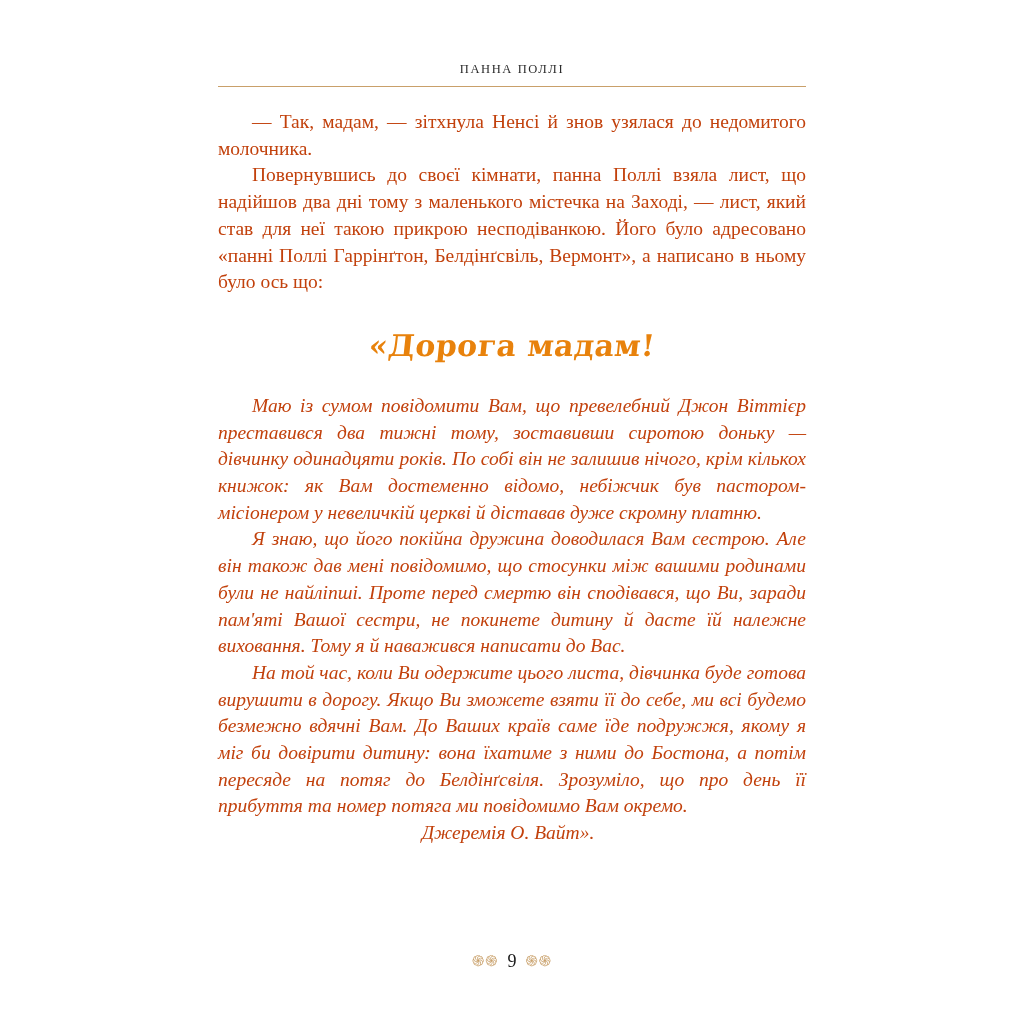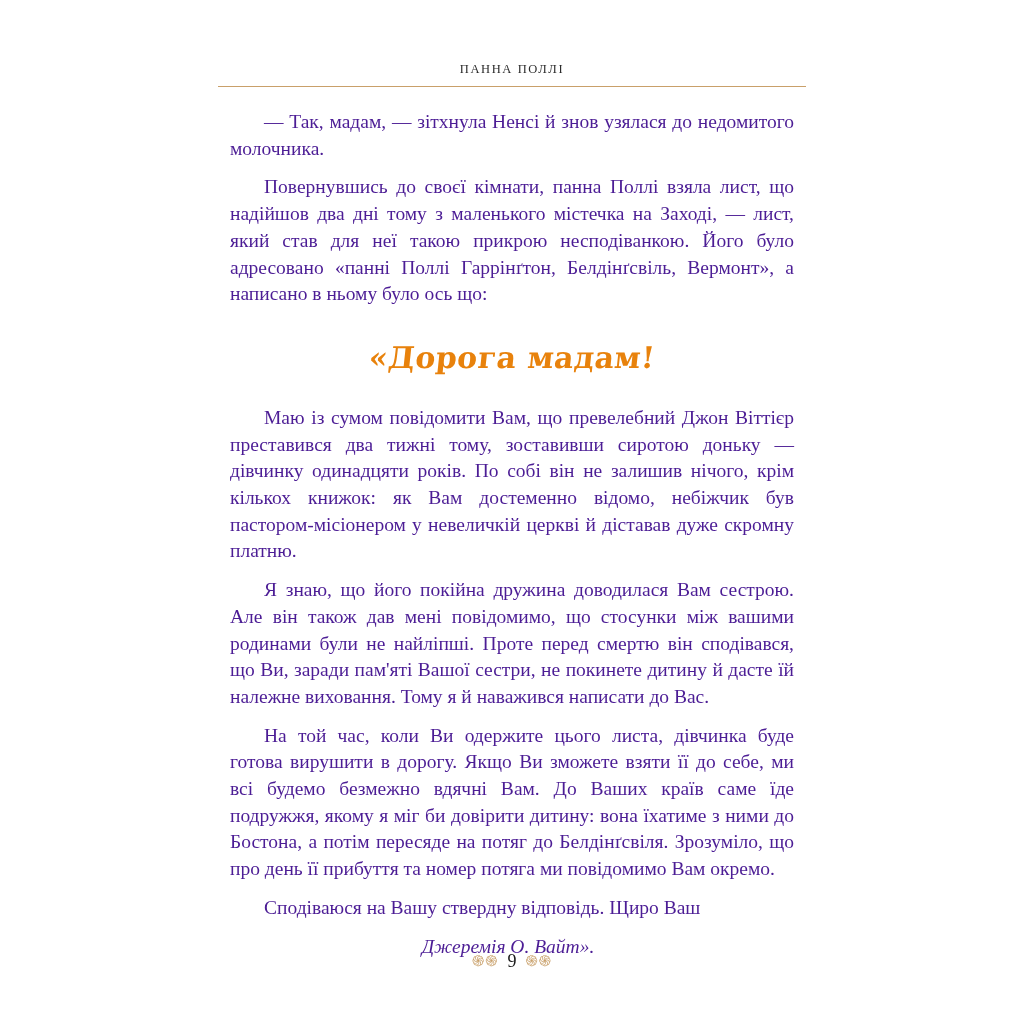--- a/index.html
+++ b/index.html
@@ -37,30 +37,31 @@
     padding-bottom: 9px;
   }
   .head-rule {
     border: none;
     border-top: 1.3px solid #c9a06a;
     margin: 0 0 22px 0;
     height: 0;
   }
   
   p {
-    margin: 12px;
+    margin: 0;
     font-size: 19.5px;
     line-height: 1.37;
     text-align: justify;
     text-indent: 34px;
-    color: #4c1d95;
+    color: #c2410c;
     hyphens: manual;
   }
   p.upright { font-style: normal; }
   .letter p {
+    font-style: italic;
     font-size: 19.5px;
     line-height: 1.37;
   }
   .letter {
     margin-top: 26px;
   }
   .letter-title {
     text-align: center;
     color: #e8820c;
     font-family: "DejaVu Serif", "Liberation Serif", serif;
@@ -112,21 +113,20 @@
     <hr class="head-rule">
 
     <p class="upright">— Так, мадам, — зітхнула Ненсі й знов узялася до недомитого молочника.</p>
     <p class="upright">Повернувшись до своєї кімнати, панна Поллі взяла лист, що надійшов два дні тому з маленького містечка на Заході, — лист, який став для неї такою прикрою несподіванкою. Його було адресовано «панні Поллі Гаррінґтон, Белдінґсвіль, Вермонт», а написано в ньому було ось що:</p>
 
     <div class="letter">
       <div class="letter-title">«Дорога мадам!</div>
       <p>Маю із сумом повідомити Вам, що превелебний Джон Віттієр преставився два тижні тому, зоставивши сиротою доньку — дівчинку одинадцяти років. По собі він не залишив нічого, крім кількох книжок: як Вам достеменно відомо, небіжчик був пастором-місіонером у невеличкій церкві й діставав дуже скромну платню.</p>
       <p>Я знаю, що його покійна дружина доводилася Вам сестрою. Але він також дав мені повідомимо, що стосунки між вашими родинами були не найліпші. Проте перед смертю він сподівався, що Ви, заради пам'яті Вашої сестри, не покинете дитину й дасте їй належне виховання. Тому я й наважився написати до Вас.</p>
       <p>На той час, коли Ви одержите цього листа, дівчинка буде готова вирушити в дорогу. Якщо Ви зможете взяти її до себе, ми всі будемо безмежно вдячні Вам. До Ваших країв саме їде подружжя, якому я міг би довірити дитину: вона їхатиме з ними до Бостона, а потім пересяде на потяг до Белдінґсвіля. Зрозуміло, що про день її прибуття та номер потяга ми повідомимо Вам окремо.</p>
-      <p>Сподіваюся на Вашу ствердну відповідь. Щиро Ваш</p>
       <p class="signature">Джеремія О. Вайт».</p>
     </div>
 
   </div>
 
   <div class="folio">
     <span class="orn">֍֍</span><span class="num">9</span><span class="orn">֍֍</span>
   </div>
 
 </div>

